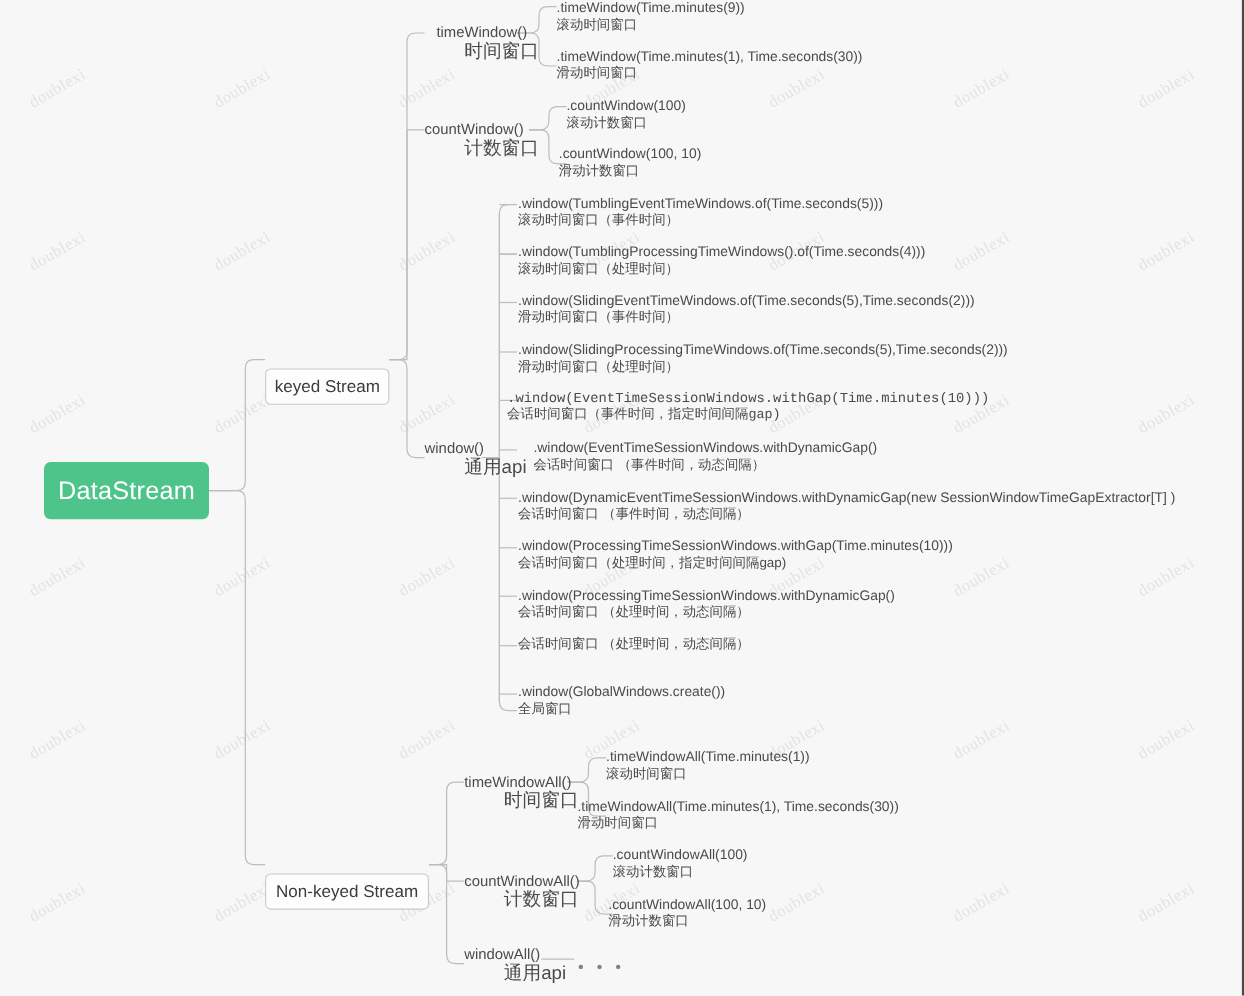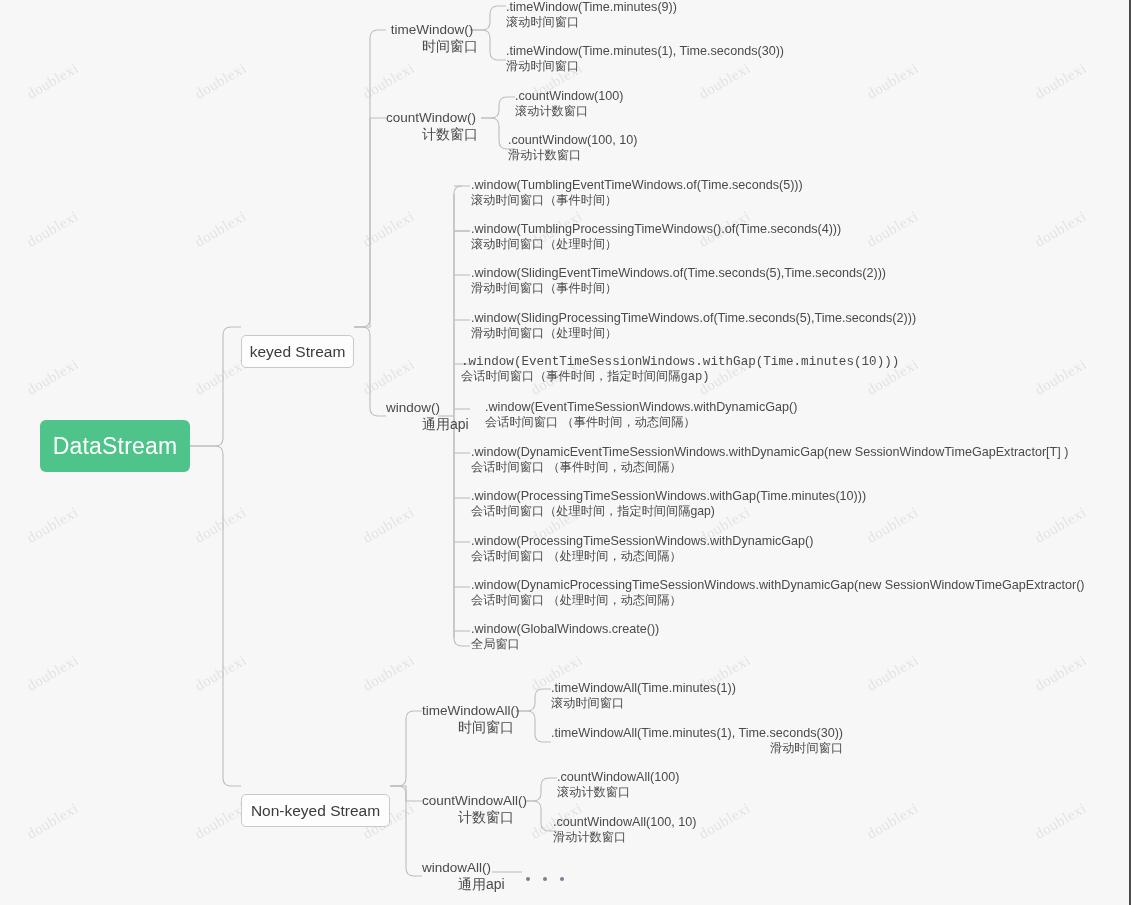--- a/index.html
+++ b/index.html
@@ -59,21 +59,21 @@
   }
   #keyed-stream { left:241px; top:311px; width:113px; }
   #nonkeyed-stream { left:241px; top:770px; width:149px; }
   
   .branch-label {
     color:#4a4a4a;
     font-size:13.5px;
     line-height:17px;
     white-space:nowrap;
   }
-  .branch-label .l2 { color:#4a4a4a; font-size:14px;padding-left:36px; }
+  .branch-label .l2 { color:#4a4a4a; font-size:17px;padding-left:36px; }
   
   .leaf {
     color:#4a4a4a;
     white-space:nowrap;
   }
   .leaf .code {
     font-size:12.6px;
     line-height:15px;
     color:#4a4a4a;
     display:block;
@@ -273,33 +273,32 @@
   </div>
   <div class="node leaf" style="left:471px; top:489px;">
     <span class="code">.window(ProcessingTimeSessionWindows.withGap(Time.minutes(10)))</span>
     <span class="desc">会话时间窗口（处理时间，指定时间间隔gap)</span>
   </div>
   <div class="node leaf" style="left:471px; top:534px;">
     <span class="code">.window(ProcessingTimeSessionWindows.withDynamicGap()</span>
     <span class="desc">会话时间窗口 （处理时间，动态间隔）</span>
   </div>
   <div class="node leaf" style="left:471px; top:578px;">
-    <span class="code">.window(DynamicProcessingTimeSessionWindows.withDynamicGap(new SessionWindowTimeGapExtractor()</span>
     <span class="desc">会话时间窗口 （处理时间，动态间隔）</span>
   </div>
   <div class="node leaf" style="left:471px; top:622px;">
     <span class="code">.window(GlobalWindows.create())</span>
     <span class="desc">全局窗口</span>
   </div>
 
   <div class="node leaf" style="left:551px; top:681px;">
     <span class="code">.timeWindowAll(Time.minutes(1))</span>
     <span class="desc">滚动时间窗口</span>
   </div>
-  <div class="node leaf" style="left:551px; top:726px;text-align:right;">
+  <div class="node leaf" style="left:525px; top:726px;">
     <span class="code">.timeWindowAll(Time.minutes(1), Time.seconds(30))</span>
     <span class="desc">滑动时间窗口</span>
   </div>
 
   <div class="node leaf" style="left:557px; top:770px;">
     <span class="code">.countWindowAll(100)</span>
     <span class="desc">滚动计数窗口</span>
   </div>
   <div class="node leaf" style="left:553px; top:815px;">
     <span class="code">.countWindowAll(100, 10)</span>

